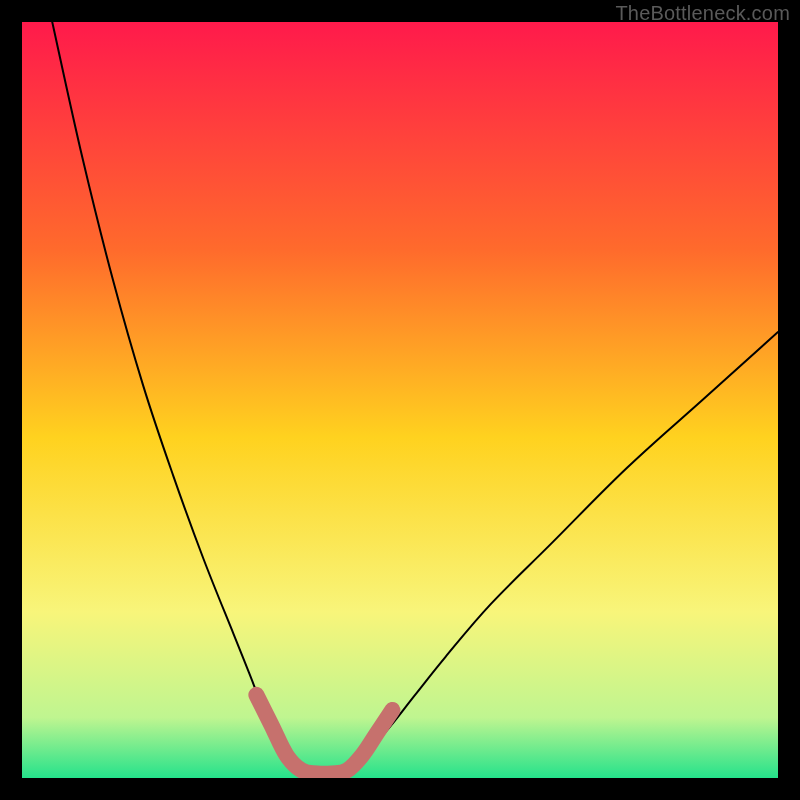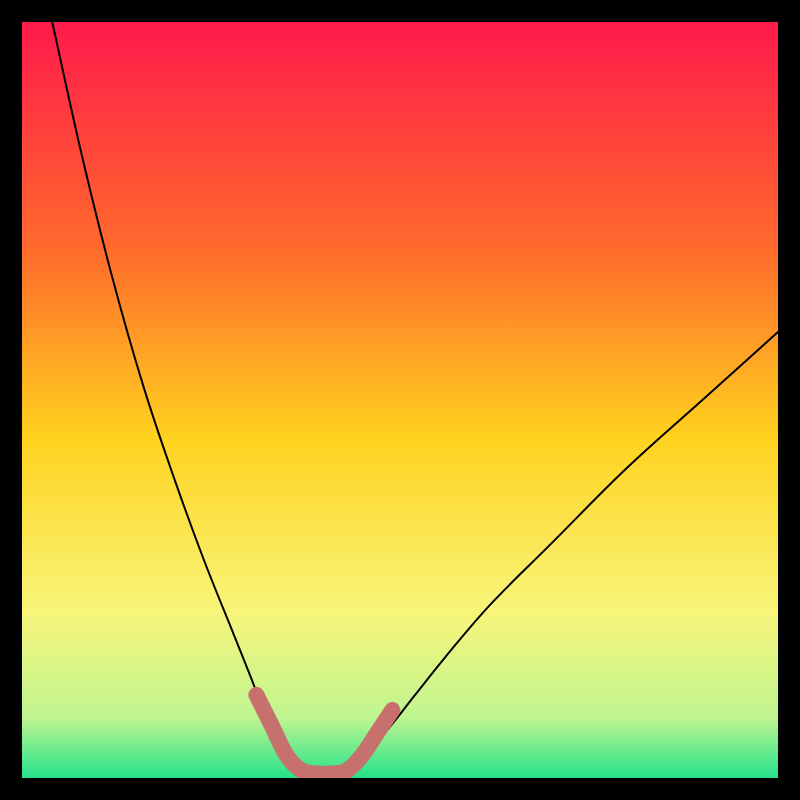--- a/index.html
+++ b/index.html
@@ -37,20 +37,21 @@
     z-index: 5;
   }
   svg {
     display: block;
   }
 </style>
 </head>
 <body>
 
 <div class="frame">
+  <div class="watermark">TheBottleneck.com</div>
   <div class="plot">
     <svg id="chart-svg" width="756" height="756" viewBox="0 0 756 756" preserveAspectRatio="none">
         <defs>
           <linearGradient id="bg-grad" x1="0" y1="0" x2="0" y2="1">
             <stop offset="0%" stop-color="#ff1a4b"></stop>
             <stop offset="30%" stop-color="#ff6a2c"></stop>
             <stop offset="55.00000000000001%" stop-color="#ffd21f"></stop>
             <stop offset="78%" stop-color="#f8f57a"></stop>
             <stop offset="92%" stop-color="#bff590"></stop>
             <stop offset="100%" stop-color="#25e28b"></stop>

